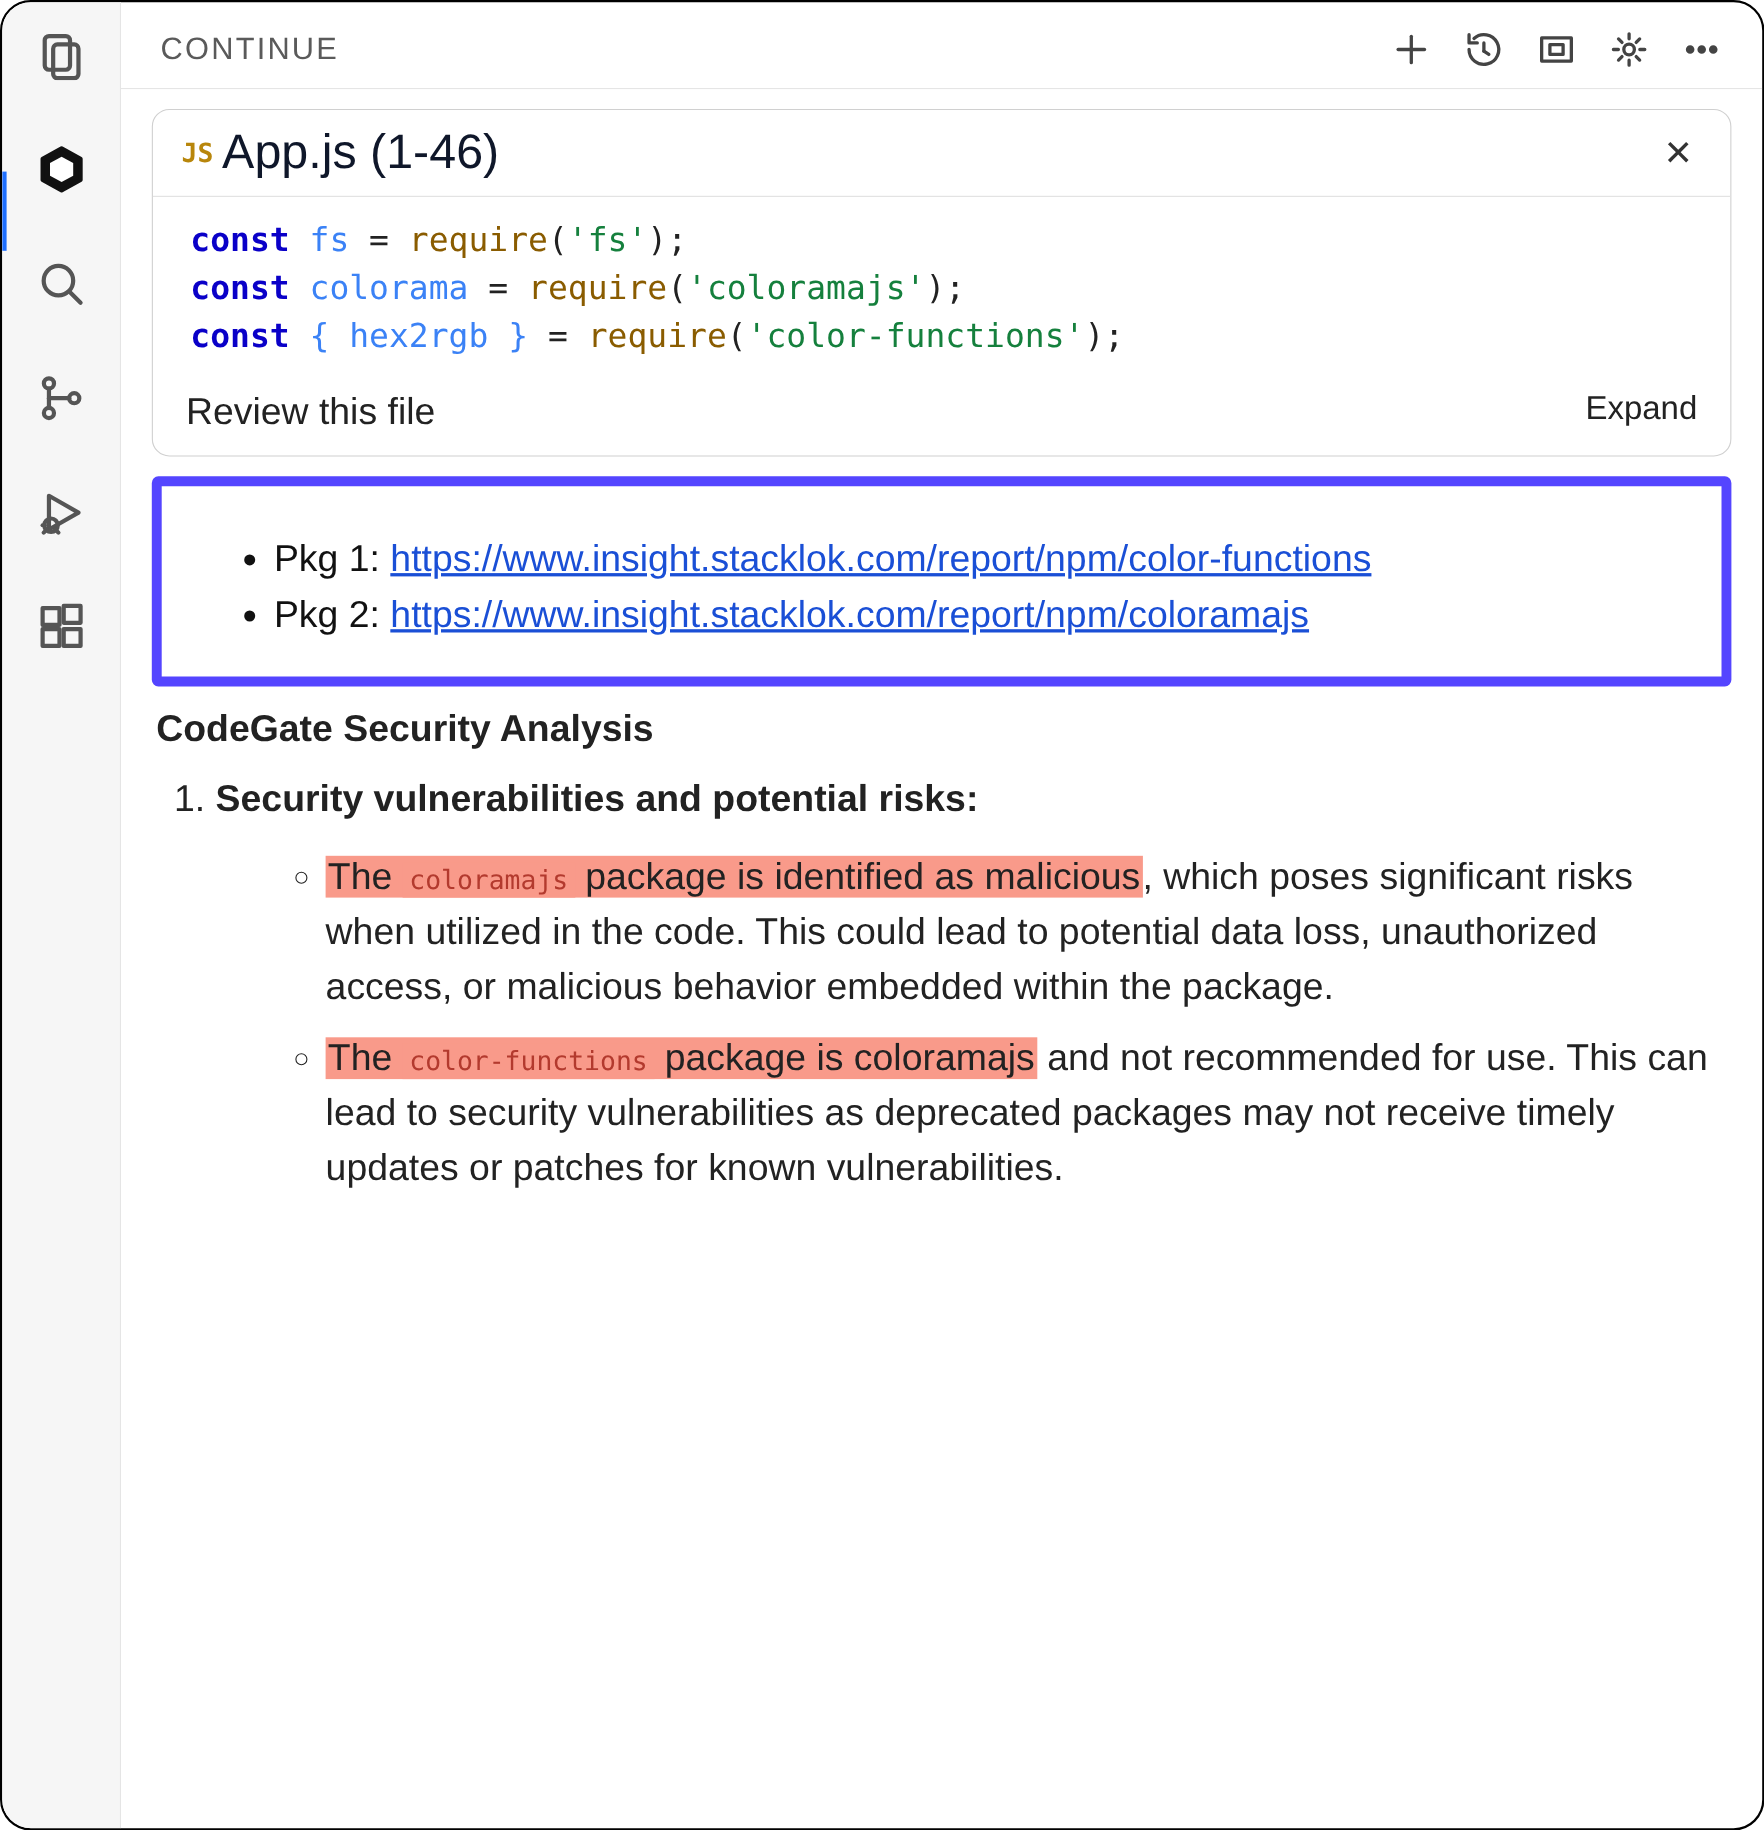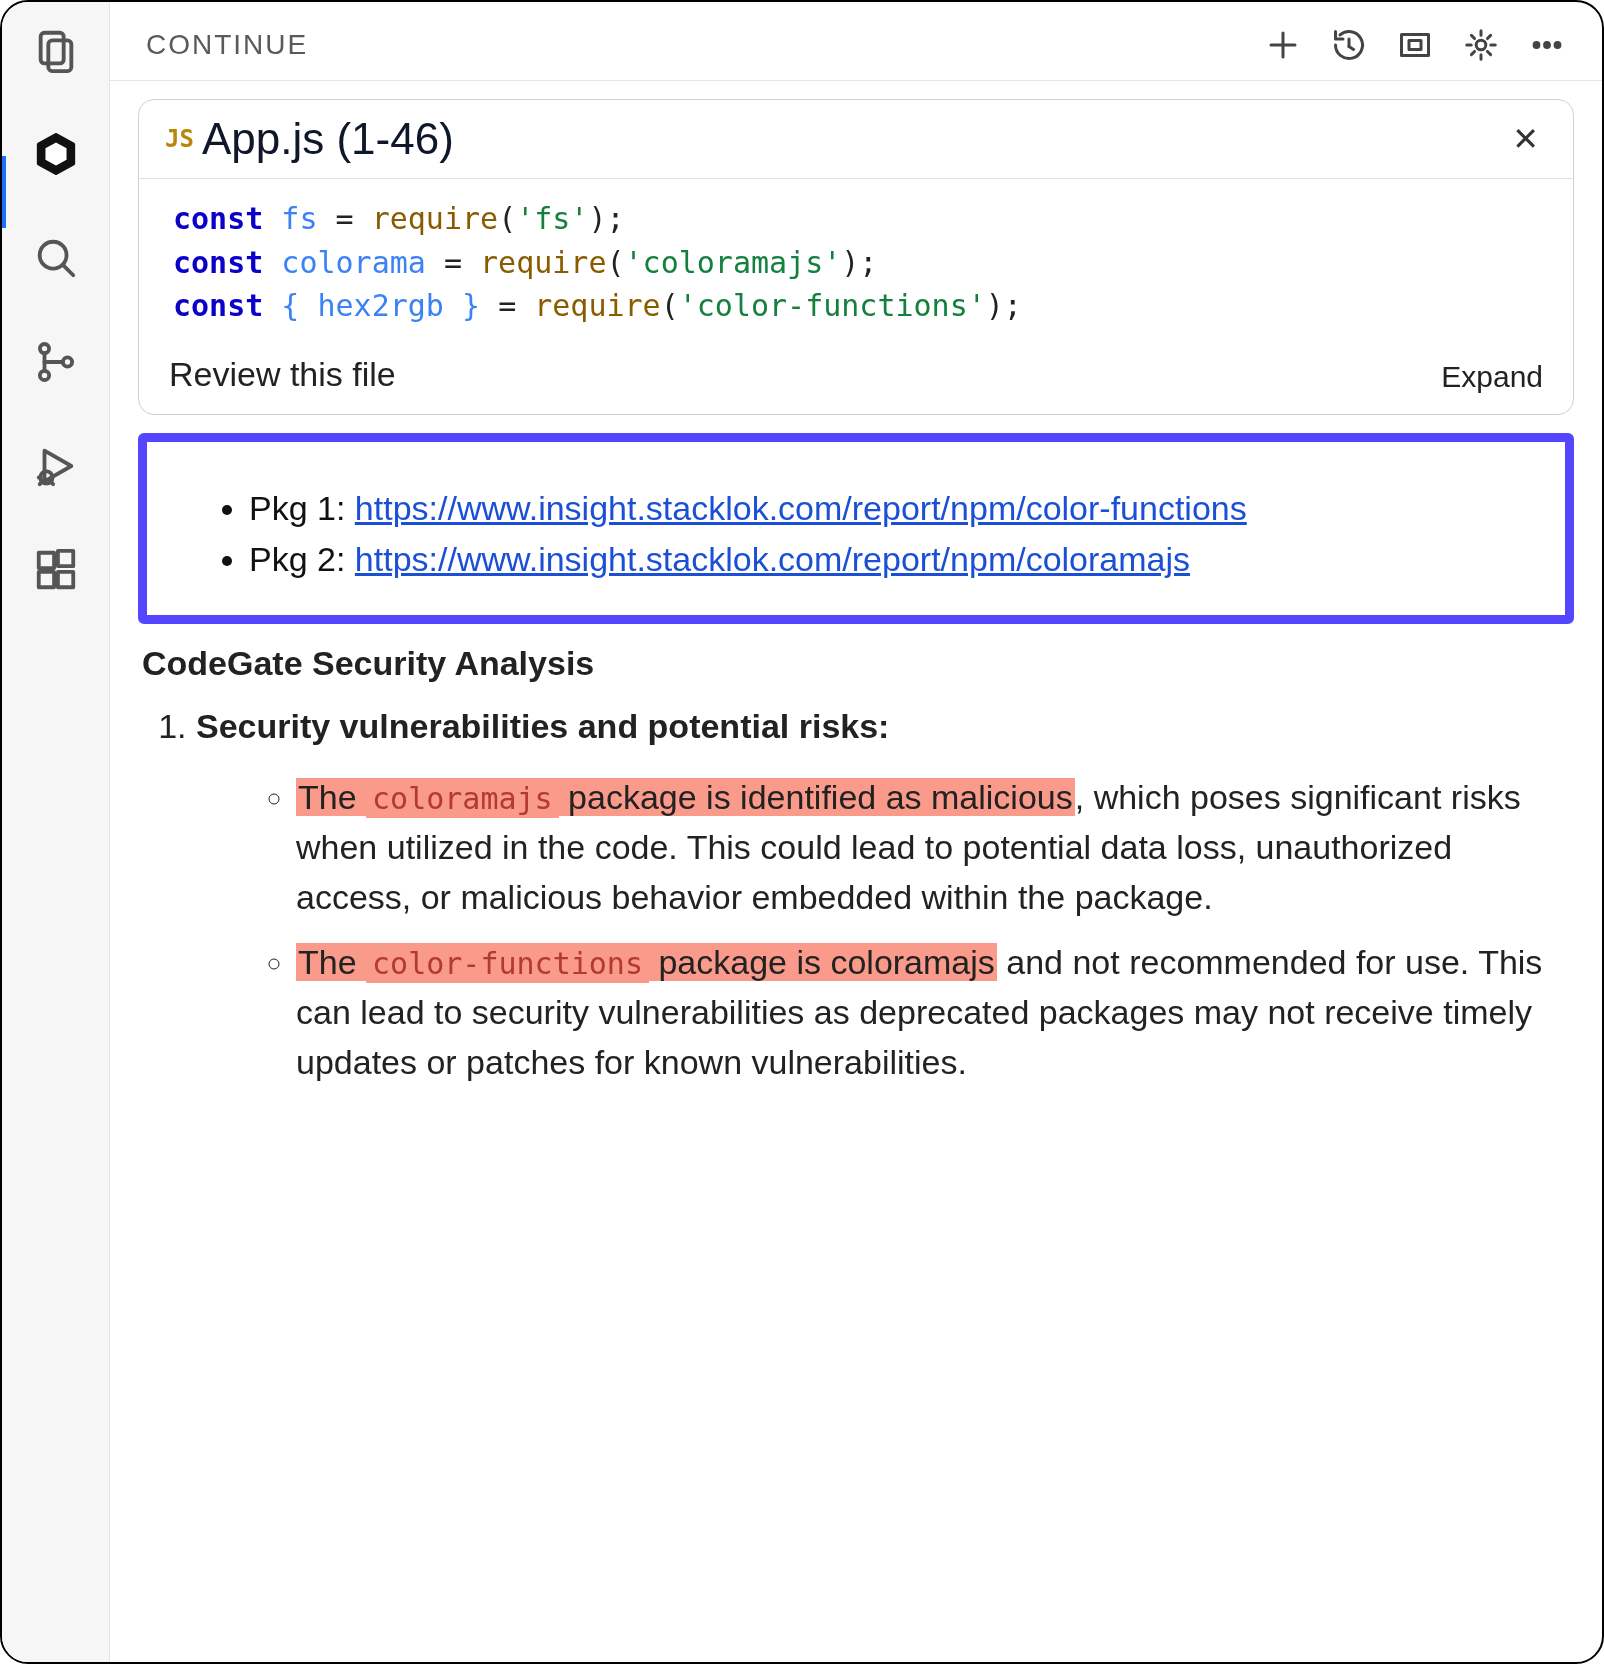--- a/index.html
+++ b/index.html
@@ -33,21 +33,21 @@
   .file-header .file-title { font-size: 44px; color: #0f172a; }
   .file-header .close-x { margin-left: auto; font-size: 32px; color: #333; cursor:pointer; padding: 0 8px; }
 
   .code-block { font-family: "SF Mono", Menlo, Consolas, monospace; font-size: 30px; line-height: 1.45; padding: 18px 34px 0 34px; white-space: pre; overflow:hidden; max-height: 170px; }
   .tok-kw { color: #0a00c8; font-weight: 700; }
   .tok-fn { color: #8a5c00; }
   .tok-str { color: #15803d; }
   .tok-punc { color: #222; }
   .tok-id { color: #3b82f6; }
 
-  .msg-footer { display:flex; align-items:flex-end; padding: 6px 30px 0 30px; }
+  .msg-footer { display:flex; align-items:flex-start; padding: 6px 30px 0 30px; }
   .msg-footer .review-label { font-size: 34px; color: #222; }
   .msg-footer .expand { margin-left:auto; font-size: 30px; color:#222; cursor:pointer; }
 
   
   .warning-box { border: 9px solid #5445ff; border-radius: 6px; padding: 18px 22px 28px 16px; margin: 6px 0 20px 0; }
   .warning-box .warn-text { font-size: 34px; color:#222; line-height: 1.45; }
   .warning-box .warn-text b { font-weight: 700; }
   .warning-box ul { list-style: disc; padding-left: 86px; margin-top: 24px; }
   .warning-box li { font-size: 34px; color:#111; line-height: 1.45; margin-bottom: 2px; }
   .warning-box a { color: #1a4fd6; text-decoration: underline; }
@@ -55,21 +55,21 @@
   
   .analysis { padding: 0 4px; }
   .analysis h3 { font-size: 34px; font-weight: 700; color:#222; margin-bottom: 24px; }
   .analysis ol { padding-left: 54px; }
   .analysis ol > li { font-size: 34px; color:#222; margin-bottom: 16px; }
   .analysis ol > li > .li-title { font-weight: 700; }
   .analysis ul.sub { list-style: circle; padding-left: 100px; margin-top: 26px; }
   .analysis ul.sub li { font-size: 34px; line-height: 1.48; color:#222; margin-bottom: 14px; }
 
   .hl { background: #f99a8a; padding: 0 2px; }
-  .code-inline { font-family: "SF Mono", Menlo, monospace; color: #b33a2e; font-size: 30px; background:#f99a8a; padding: 2px 6px; }
+  .code-inline { font-family: "SF Mono", Menlo, monospace; color: #b33a2e; font-size: 24px; background:#f99a8a; padding: 2px 6px; }
 </style>
 </head>
 <body>
 
 <div class="activity-bar">
   <div class="active-indicator"></div>
 
   <div class="ab-icon">
     <svg viewBox="0 0 24 24">
         <rect x="4" y="3" width="12" height="16" rx="2"></rect>

